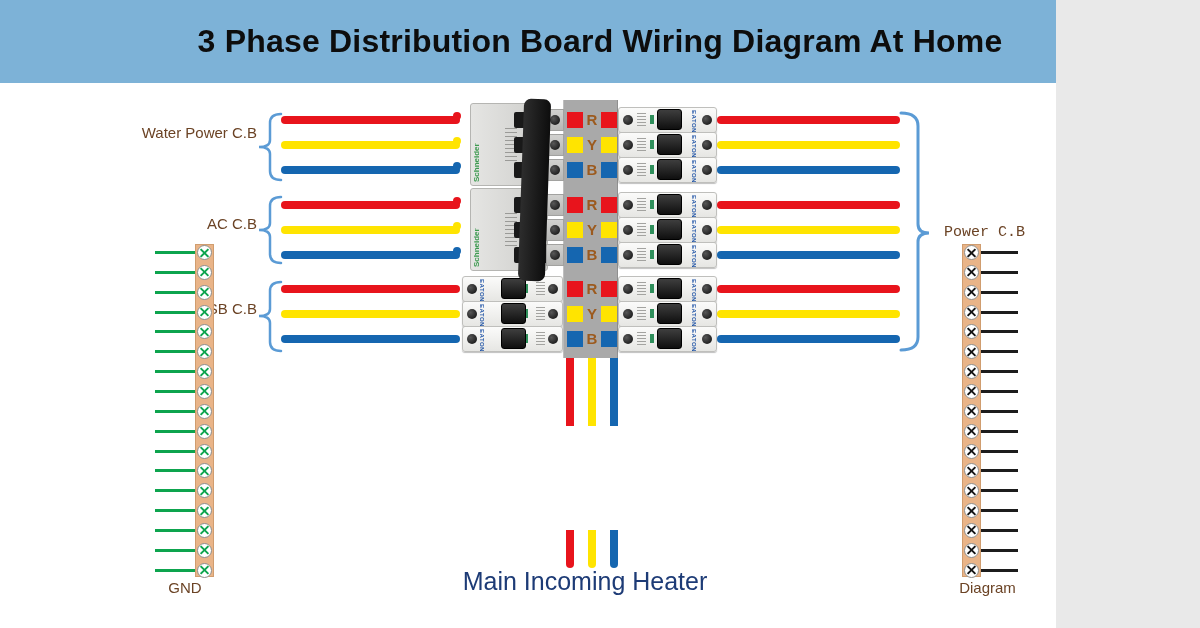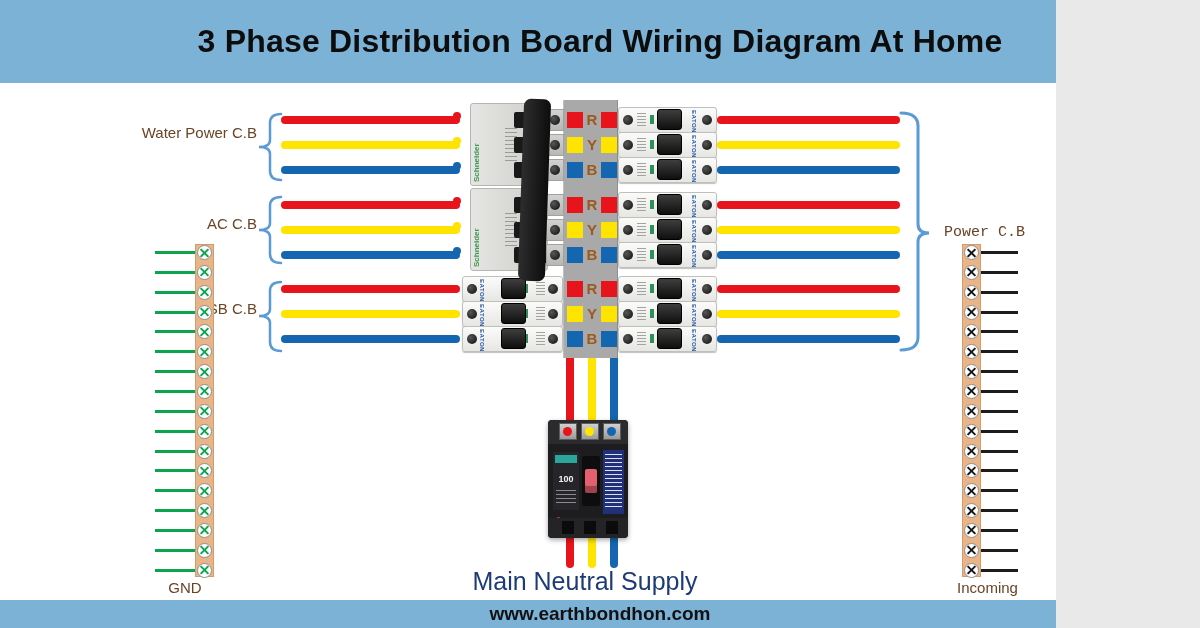--- a/index.html
+++ b/index.html
@@ -72,22 +72,22 @@
       <path class="brace" stroke-width="2.5" d="M281,197 Q270,197 270,206 L270,223 Q270,230 259,230 Q270,230 270,237 L270,254 Q270,263 281,263"></path>
       <path class="brace" stroke-width="2.5" d="M281,282 Q270,282 270,291 L270,309 Q270,316 259,316 Q270,316 270,323 L270,342 Q270,351 281,351"></path>
       <path class="brace" stroke-width="3" d="M901,113 Q918,113 918,126 L918,224 Q918,233 929,233 Q918,233 918,242 L918,337 Q918,350 901,350"></path>
     </svg>
 
     <div id="lbl-wh" class="cb-label r-al">Water Power C.B</div>
     <div id="lbl-ac" class="cb-label r-al">AC C.B</div>
     <div id="lbl-sb" class="cb-label r-al">SB C.B</div>
     <div id="lbl-power" class="cb-label">Power C.B</div>
     <div id="lbl-gnd">GND</div>
-    <div id="lbl-neutral">Incoming</div>
-    <div id="lbl-main">Main Neutral Supply</div>
+    <div id="lbl-neutral">Diagram</div>
+    <div id="lbl-main">Main Incoming Heater</div>
 
     <div id="busbar" style="background: rgb(169, 169, 169);"></div>
     <div id="gndbar" class="tanbar"></div>
     <div id="neubar" class="tanbar"></div>
 
     <div id="build-layer">
         <div style="position: absolute; left: 281px; top: 33px; width: 179px; height: 8px; background: rgb(232, 20, 28); border-radius: 4px;"></div>
         <div style="position: absolute; left: 717px; top: 33px; width: 183px; height: 8px; background: rgb(232, 20, 28); border-radius: 4px;"></div>
         <div style="position: absolute; left: 567px; top: 29px; width: 16px; height: 16px; background: rgb(232, 20, 28);"></div>
         <div style="position: absolute; left: 601px; top: 29px; width: 16px; height: 16px; background: rgb(232, 20, 28);"></div>
@@ -438,49 +438,16 @@
           <div style="position: absolute; left: 1px; top: 5.5px; width: 11px; height: 2px; background: rgb(22, 22, 22); transform: rotate(-45deg);"></div>
         </div>
         <div style="position: absolute; left: 981px; top: 465.75px; width: 37px; height: 3px; background: rgb(28, 28, 28);"></div>
         <div style="position: absolute; left: 964px; top: 479.6px; width: 15px; height: 15px; border-radius: 50%; background: rgb(255, 255, 255); border: 1px solid rgb(142, 142, 140);">
           <div style="position: absolute; left: 1px; top: 5.5px; width: 11px; height: 2px; background: rgb(22, 22, 22); transform: rotate(45deg);"></div>
           <div style="position: absolute; left: 1px; top: 5.5px; width: 11px; height: 2px; background: rgb(22, 22, 22); transform: rotate(-45deg);"></div>
         </div>
         <div style="position: absolute; left: 981px; top: 485.6px; width: 37px; height: 3px; background: rgb(28, 28, 28);"></div>
       </div>
 
-    <div id="mccb">
-      <div class="m-top">
-        <div class="m-term" style="left:11px">
-            <i class="dot" style="background: rgb(232, 20, 28);"></i>
-          </div>
-        <div class="m-term" style="left:33px">
-            <i class="dot" style="background: rgb(255, 228, 0);"></i>
-          </div>
-        <div class="m-term" style="left:55px">
-            <i class="dot" style="background: rgb(21, 102, 176);"></i>
-          </div>
-      </div>
-      <div class="m-left">
-        <div class="m-teal"></div>
-        <div class="m-rating">100</div>
-        <div class="m-lines"></div>
-      </div>
-      <div class="m-togframe">
-        <div class="m-pink"></div>
-      </div>
-      <div class="m-right">
-        <div class="m-rlines"></div>
-      </div>
-      <div class="m-reddot"></div>
-      <div class="m-bottom">
-        <div class="m-slot" style="left:14px"></div>
-        <div class="m-slot" style="left:36px"></div>
-        <div class="m-slot" style="left:58px"></div>
-      </div>
-    </div>
 
   </div>
 
-  <footer class="footbar" style="background: rgb(125, 178, 215);">
-    <span>www.earthbondhon.com</span>
-  </footer>
 </div>
 
 </body></html>

